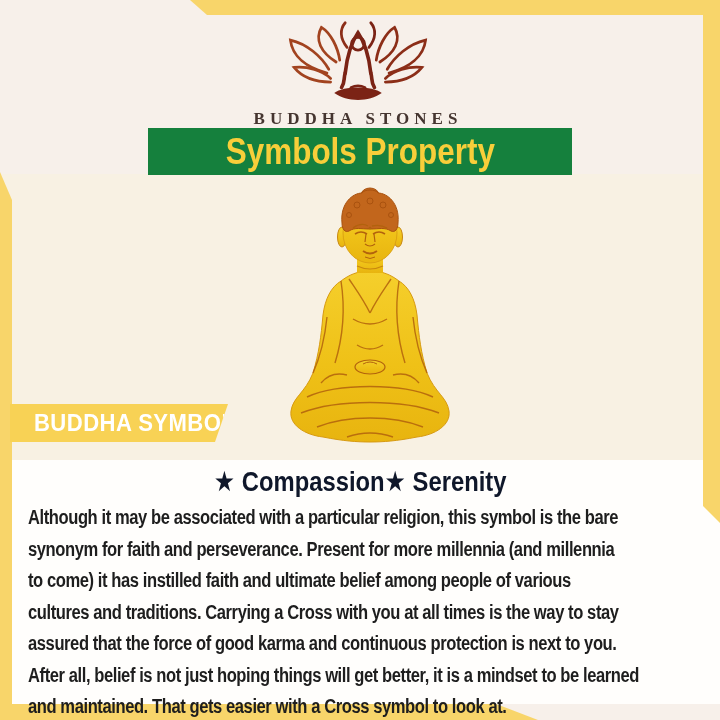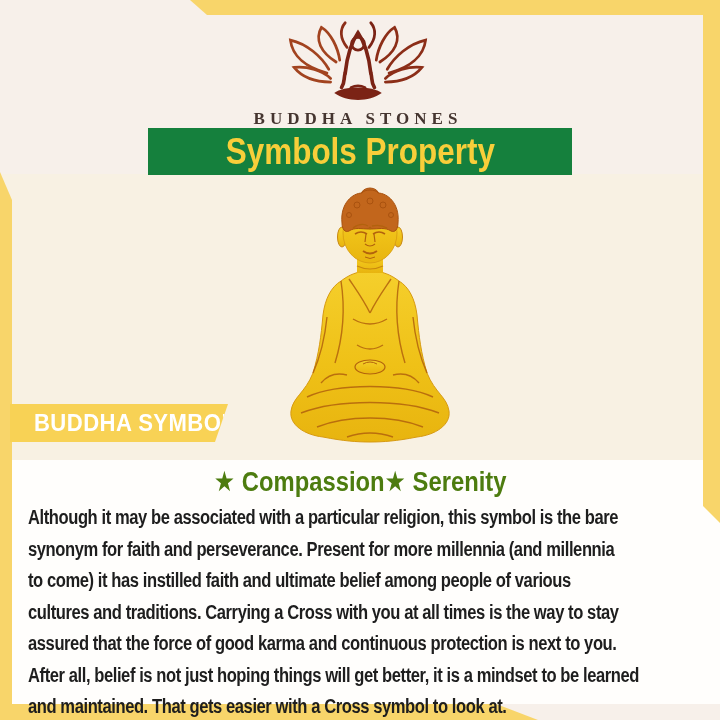--- a/index.html
+++ b/index.html
@@ -31,21 +31,21 @@
 
   .buddha{position:absolute;left:287px;top:187px;width:166px;height:258px;}
 
   .ribbon{position:absolute;left:10px;top:404px;width:218px;height:38px;background:#F8D255;
     clip-path:polygon(0 0,100% 0,calc(100% - 13px) 100%,0 100%);
     display:flex;align-items:center;}
   .ribbon span{padding-left:26px;font-size:24px;font-weight:bold;color:#FFFFFF;
     transform:scaleX(.92);transform-origin:left center;white-space:nowrap;letter-spacing:.5px;}
 
   .benefits-heading{position:absolute;left:0;top:465px;width:720px;margin:0;text-align:center;
-    font-size:28px;font-weight:bold;color:#4d7c0f;}
+    font-size:28px;font-weight:bold;color:#0f172a;}
   .benefits-heading span{display:inline-block;transform:scaleX(.85);white-space:nowrap;}
 
   .description{position:absolute;left:28px;top:502px;width:820px;margin:0;
     transform:scaleX(.85);transform-origin:left top;
     font-size:19.5px;font-weight:bold;letter-spacing:-.5px;line-height:31.5px;
     color:#1E1E1E;white-space:pre-line;}
 </style>
 </head>
 <body>
 

